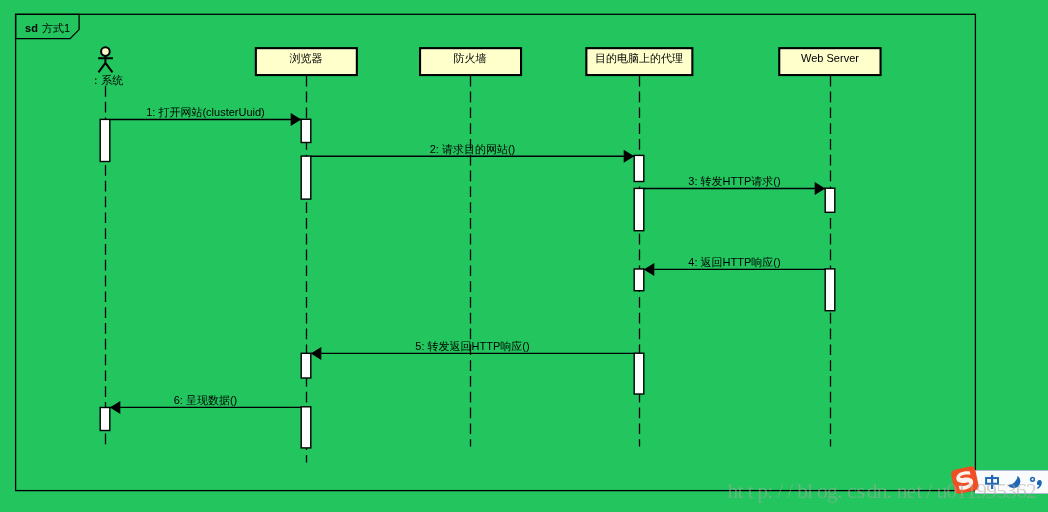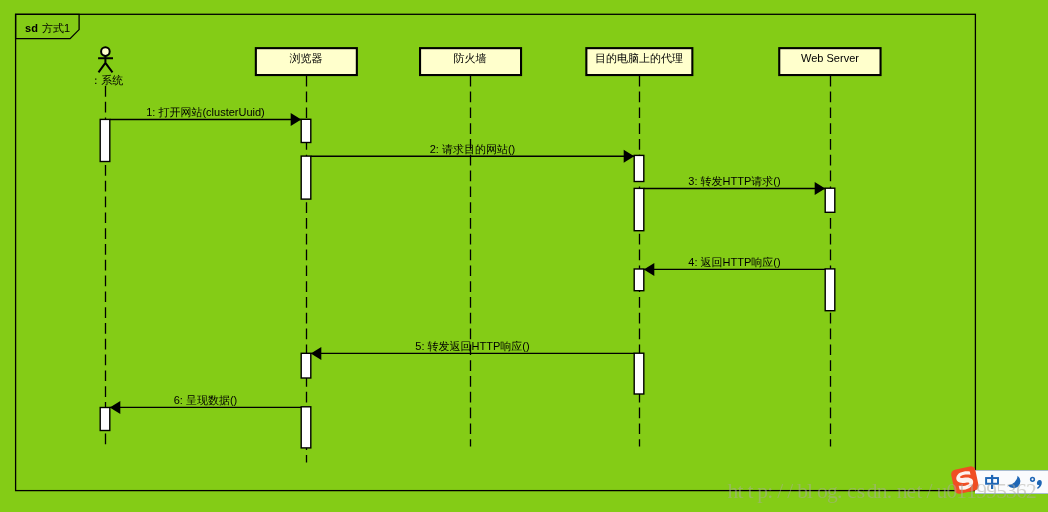--- a/index.html
+++ b/index.html
@@ -3,21 +3,21 @@
 <meta charset="utf-8">
 <title>UML Sequence Diagram</title>
 <style>
   html, body {
     margin: 0; padding: 0;
     width: 1048px; height: 512px;
     background: #ffffff;
     overflow: hidden;
     font-family: "Liberation Sans", sans-serif;
   }
-  #root { position: relative; width: 1048px; height: 512px; background: #84cc16; }
+  #root { position: relative; width: 1048px; height: 512px; background: #22c55e; }
   svg.canvas {
     position: absolute; left: 0; top: 0; width: 1048px; height: 512px;
     -webkit-font-smoothing: antialiased;
     transform: translateZ(0);
   }
   .diag-text { font-family: "Liberation Sans", sans-serif; font-size: 11px; fill: #000000; }
   .diag-text.centered { text-anchor: middle; }
   .wm-text { font-family: "Liberation Serif", serif; font-size: 21.5px; fill-opacity: .5; }
   .ink { stroke: #000000; fill: none; }
 </style>

